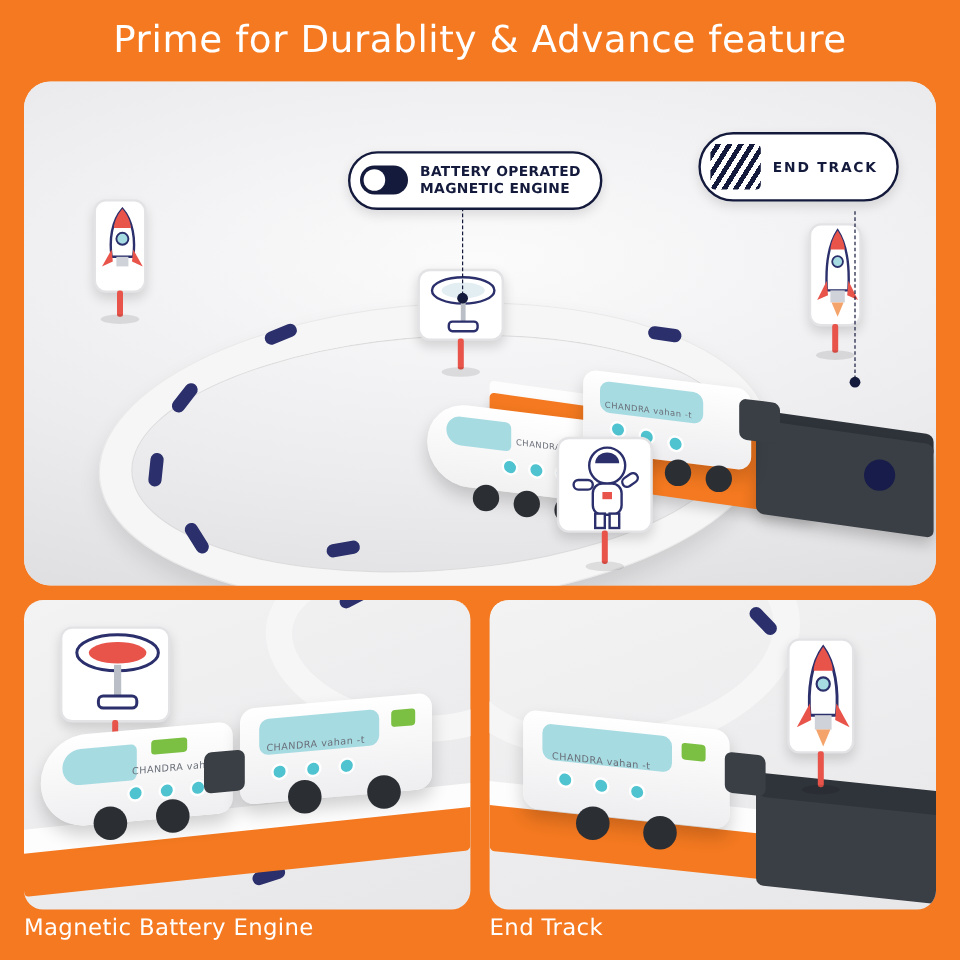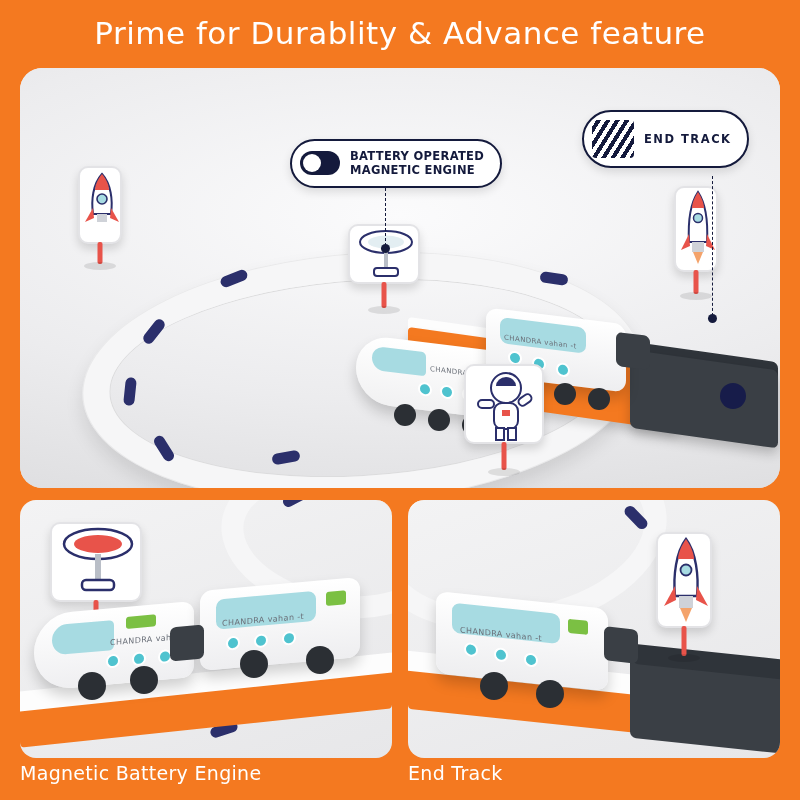--- a/index.html
+++ b/index.html
@@ -386,21 +386,21 @@
         <rect x="16" y="54" width="12" height="10" fill="#cfd2d8"></rect>
         <path d="M17 64 L22 76 L27 64 Z" fill="#f4a36b"></path>
       </svg>
     </div>
     <div class="stand" style="top:84px; height:24px;"></div>
     <div class="base" style="top:106px;"></div>
   </div>
 
   <div class="callout-stem" style="left:365px; top:100px; height:78px;"></div>
   <div class="callout-tip" style="left:361px; top:176px;"></div>
-  <div class="callout" style="left:270px; top:58px;margin-top:13px;">
+  <div class="callout" style="left:270px; top:58px;">
     <div class="toggle-icon"></div>
     <div class="callout-text">BATTERY OPERATED
 MAGNETIC ENGINE</div>
   </div>
 
   <div class="callout-stem" style="left:692px; top:108px; height:140px;"></div>
   <div class="callout-tip" style="left:688px; top:246px;"></div>
   <div class="callout" style="left:562px; top:42px;">
     <div class="stripe-icon"></div>
     <div class="callout-text" style="letter-spacing:1.5px;">END TRACK</div>

